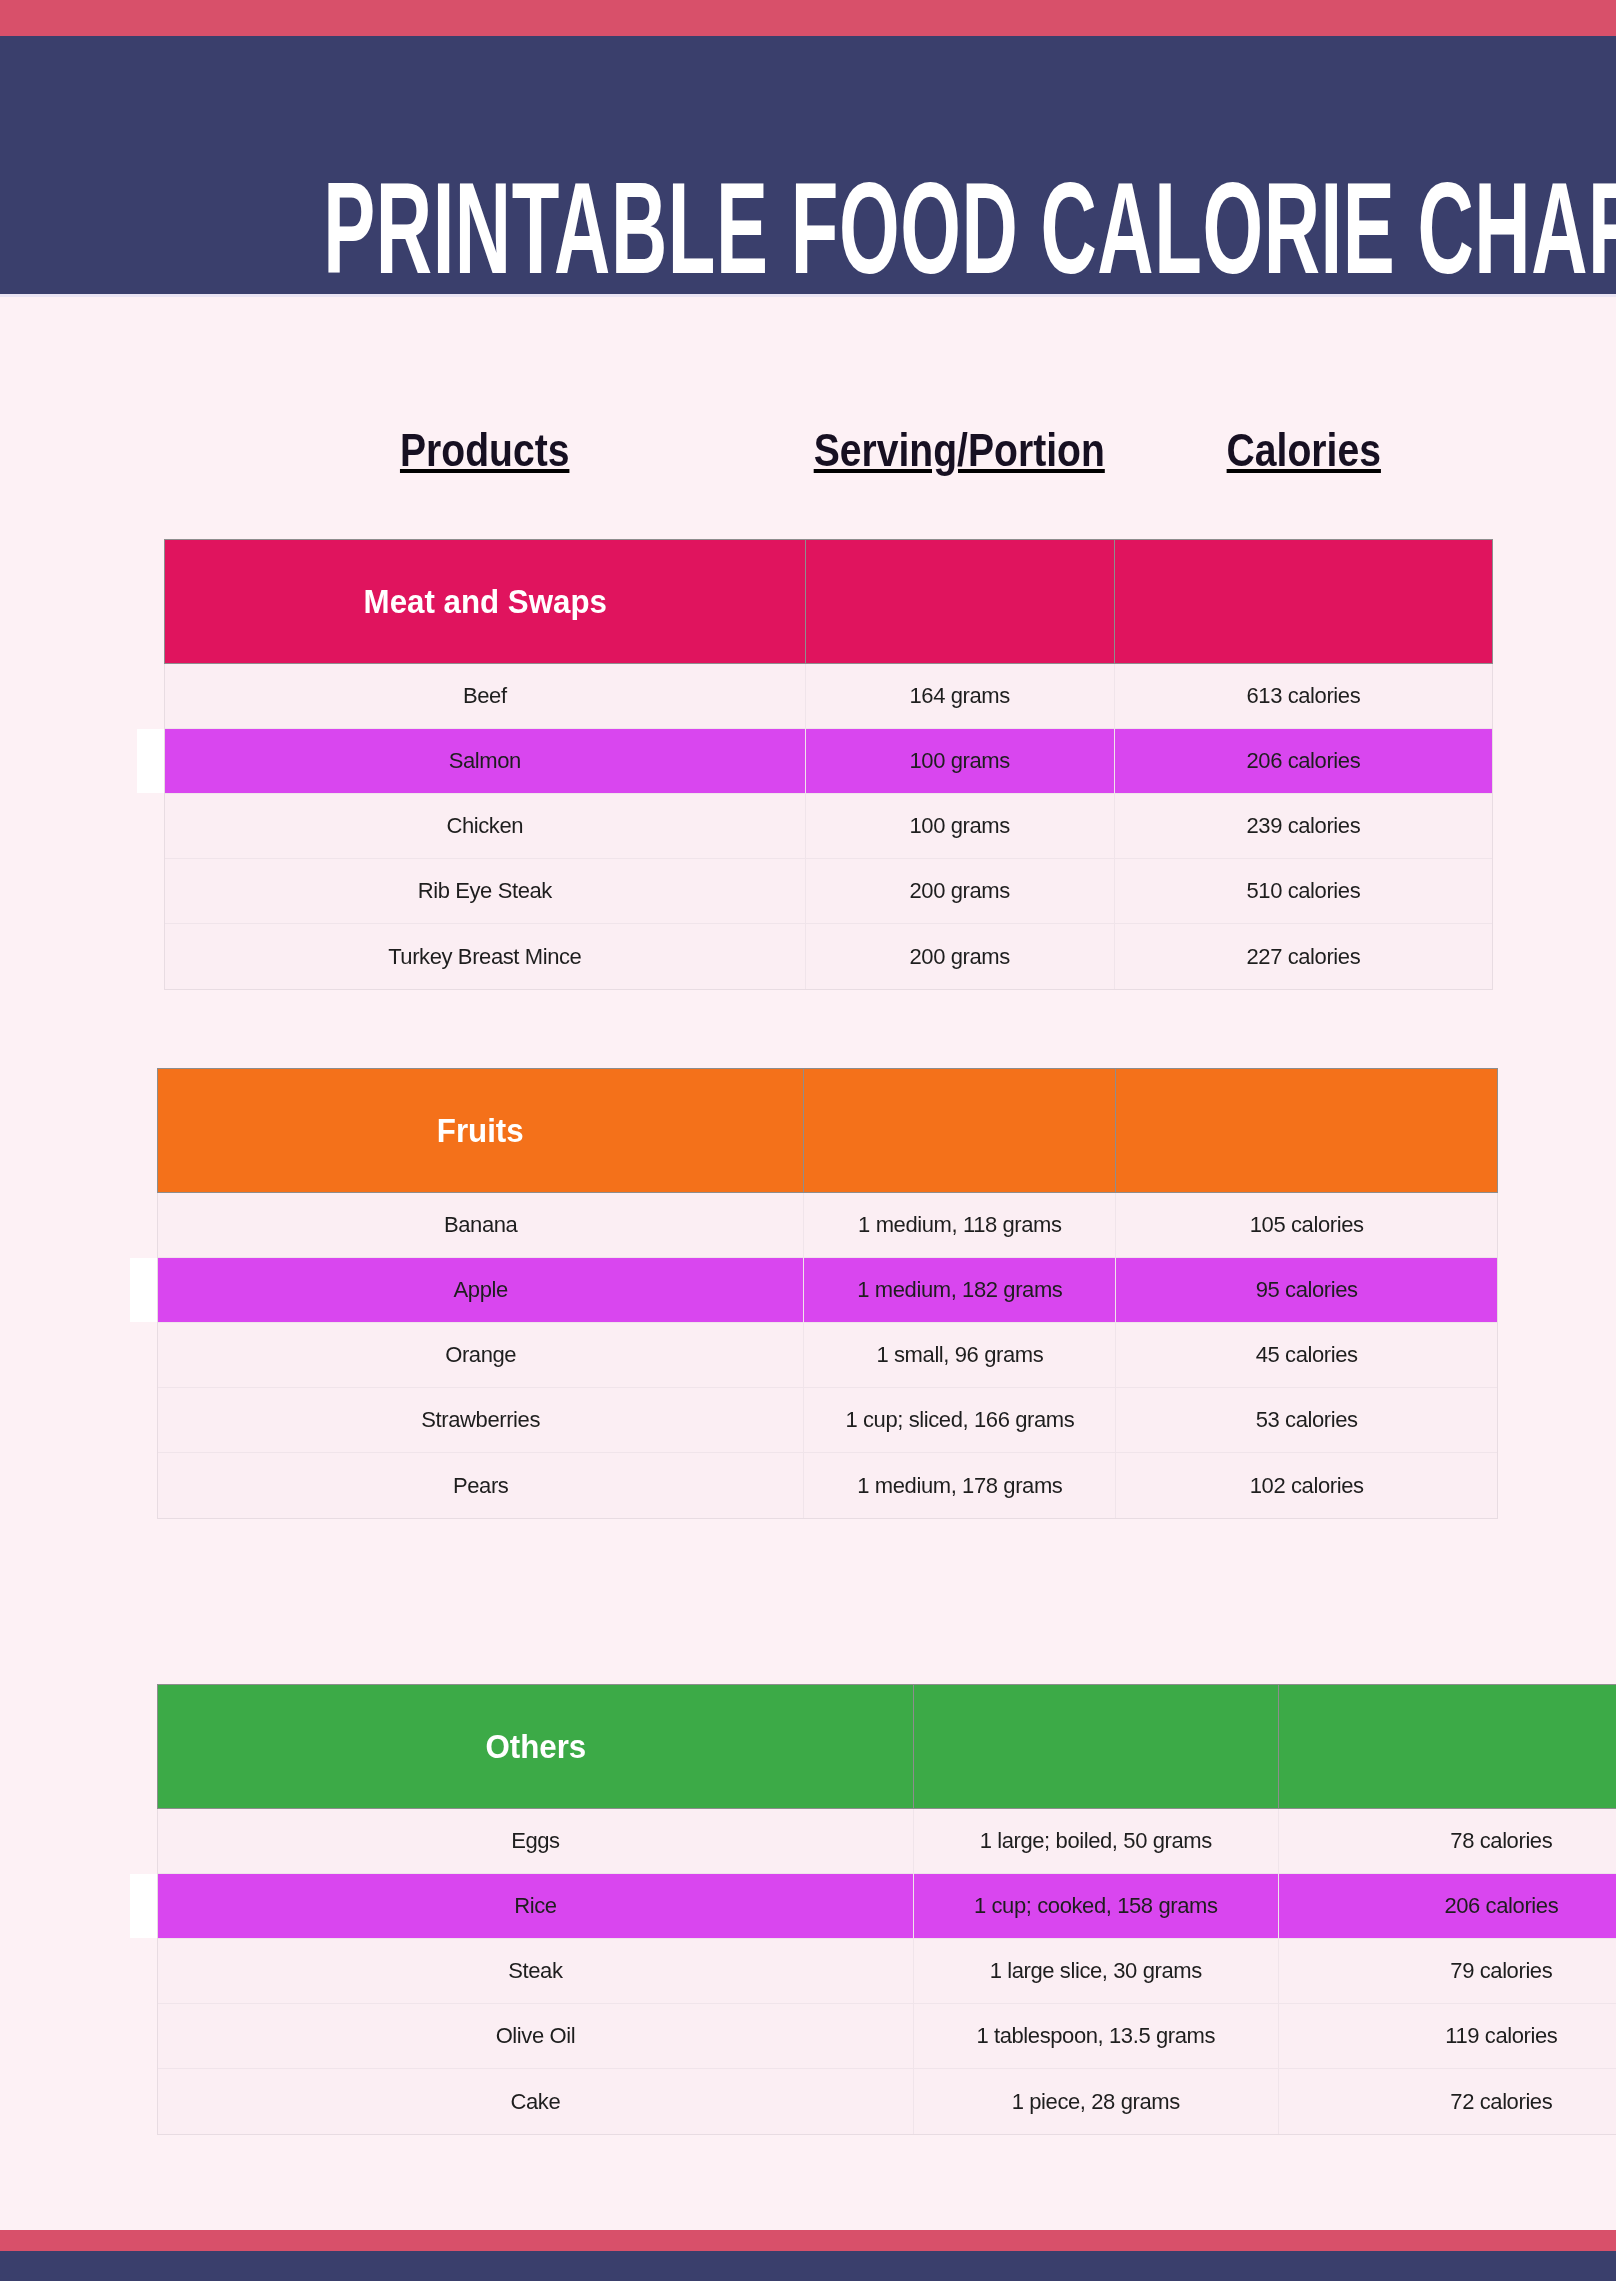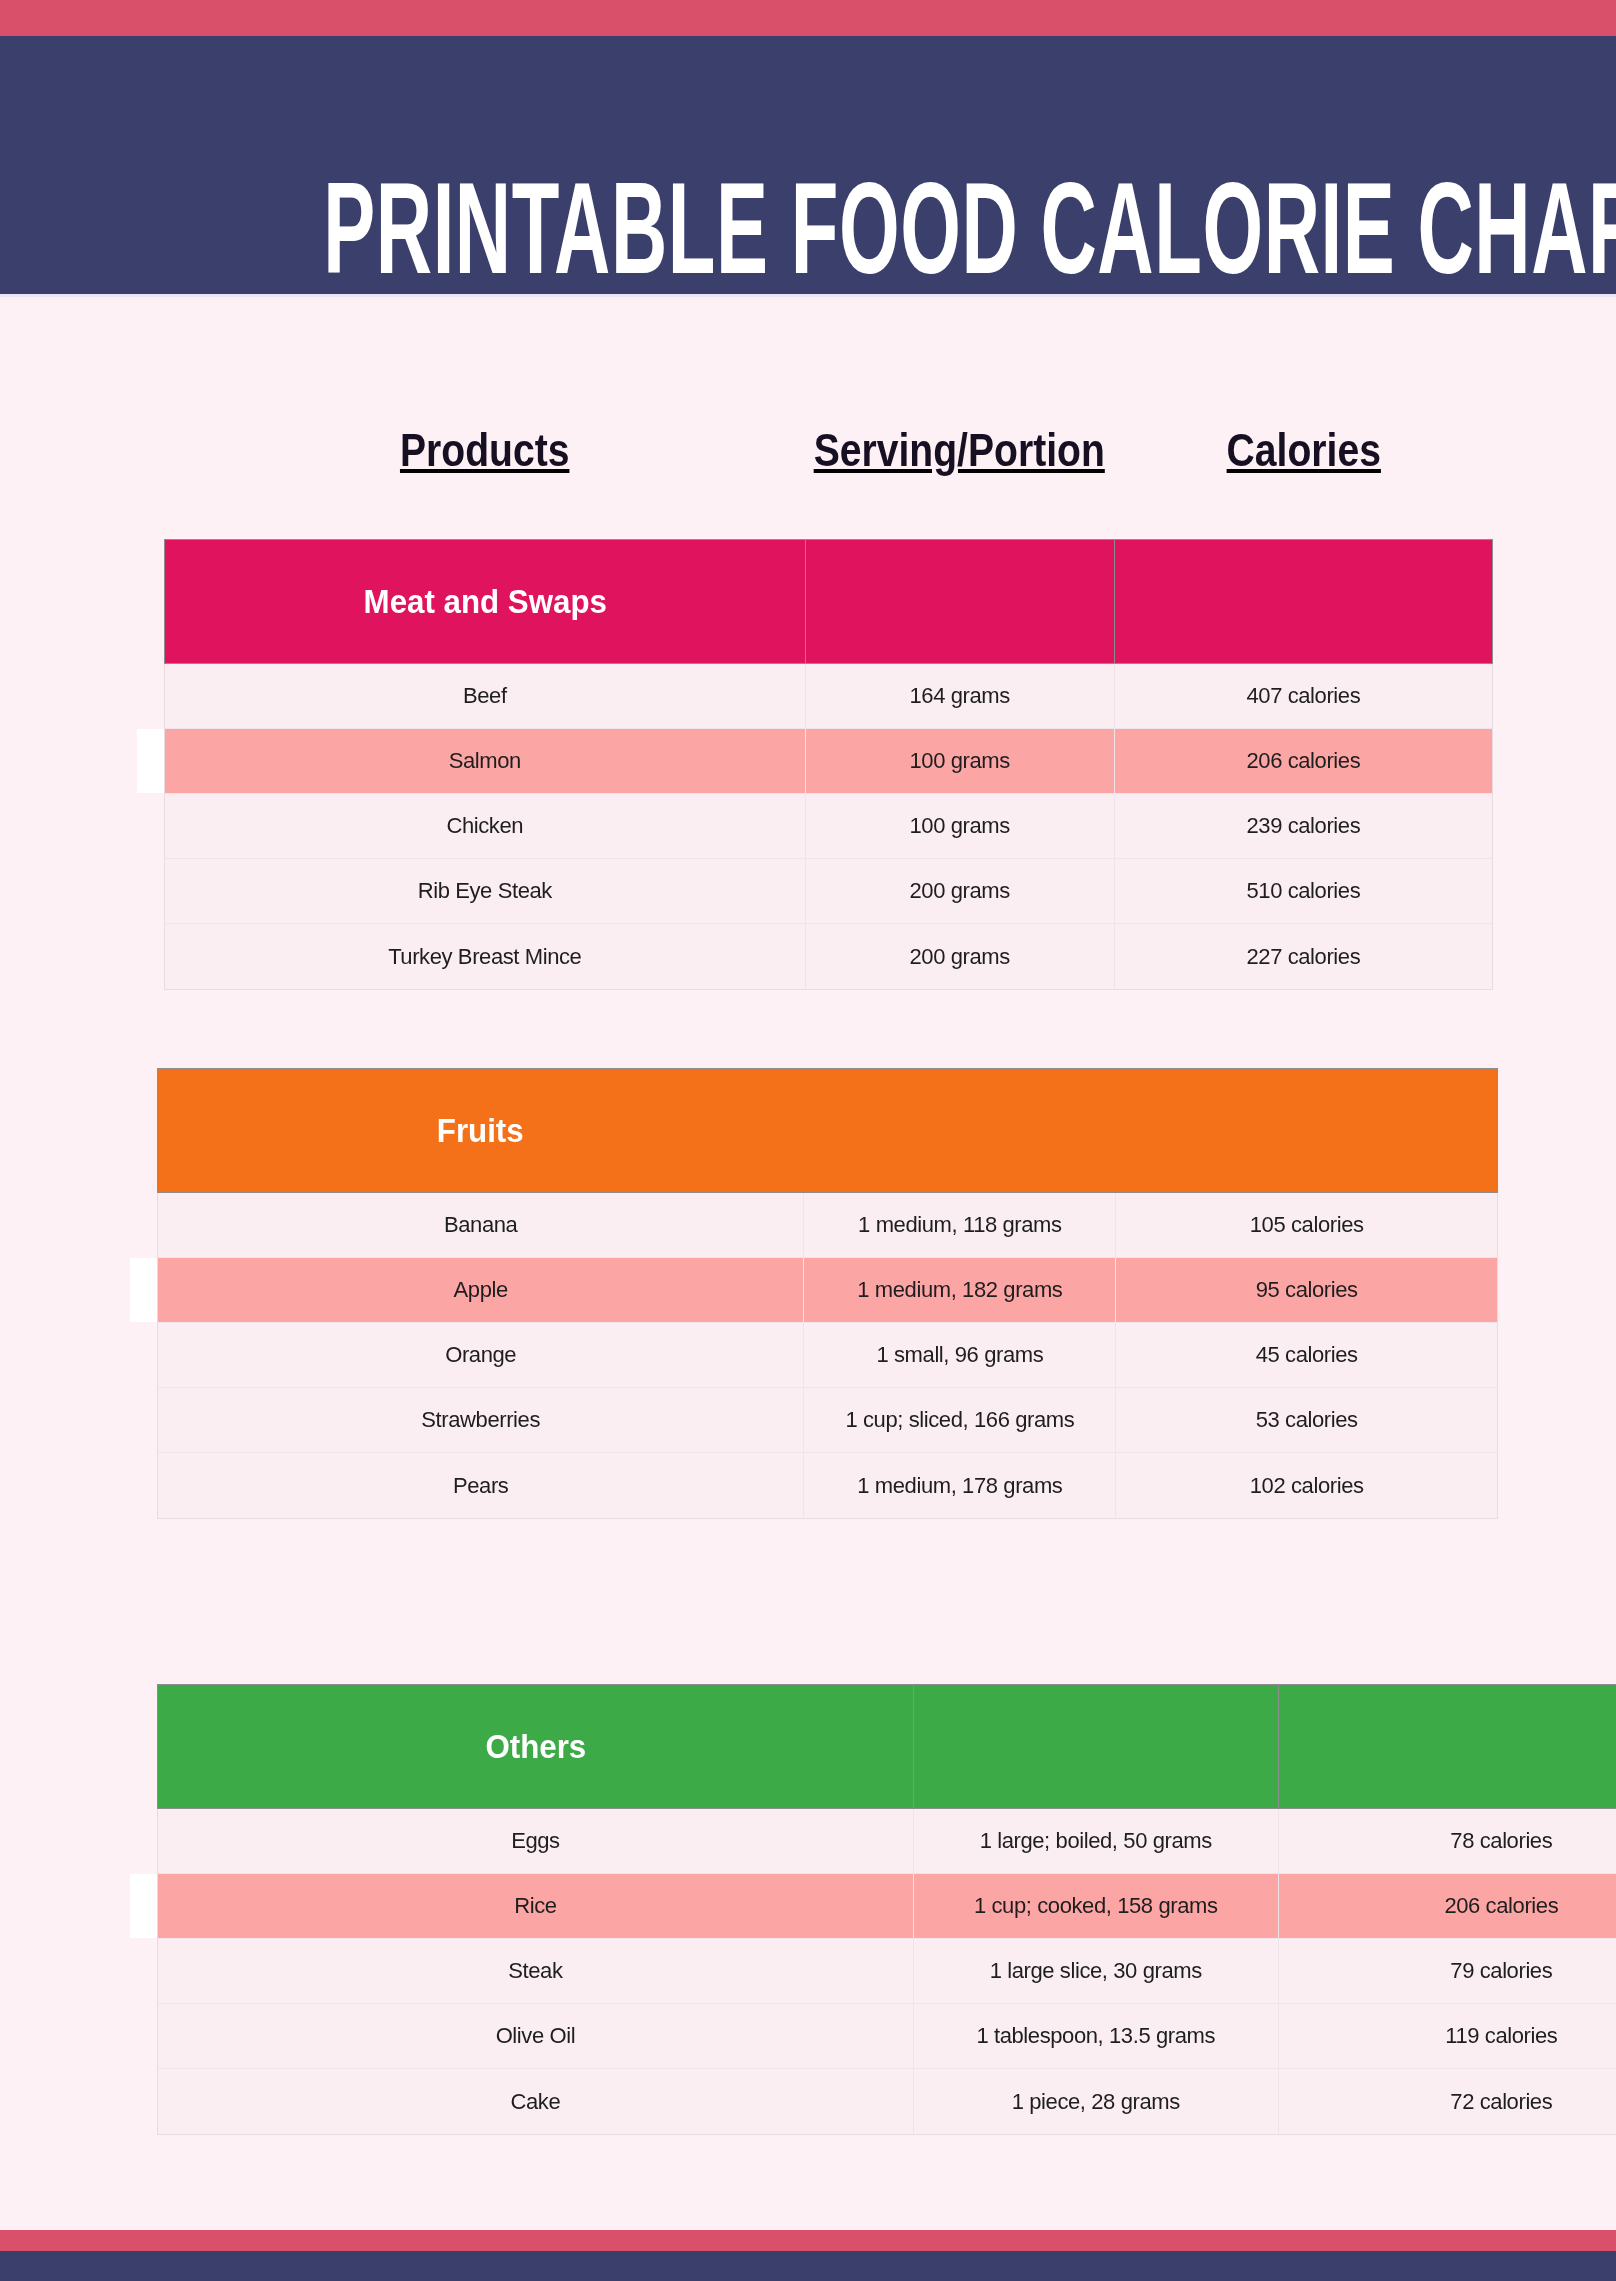--- a/index.html
+++ b/index.html
@@ -32,21 +32,21 @@
             border:1.8px solid #8d8d8d;box-sizing:border-box;}
   .hcell{display:flex;align-items:center;justify-content:center;box-sizing:border-box;}
   .hcell + .hcell{border-left:1.8px solid #8d8d8d;}
   .t-title{color:#ffffff;font-size:34px;font-weight:700;transform:scaleX(0.92);white-space:nowrap;}
 
   .t-body{border-left:1.8px solid #e8dce2;border-right:1.8px solid #e8dce2;border-bottom:1.8px solid #e8dce2;
           box-sizing:border-box;}
   .t-row{position:relative;display:grid;grid-template-columns:48.2% 23.3% 28.5%;height:65px;
          box-sizing:border-box;background:#fbeef3;border-bottom:1.8px solid #f0e4ea;}
   .t-row:last-child{border-bottom:none;}
-  .t-row.row-alt{background:#fca5a5;}
+  .t-row.row-alt{background:#d946ef;}
   .t-row.row-alt::before{content:"";position:absolute;left:-28.5px;top:0;width:27px;height:100%;background:#ffffff;}
   .cell{display:flex;align-items:center;justify-content:center;box-sizing:border-box;
         font-size:22px;color:#1e1e1e;letter-spacing:-0.4px;white-space:nowrap;}
   .cell + .cell{border-left:1.8px solid #f0e4ea;}
 </style>
 </head>
 <body>
 
 <div class="page">
 
@@ -73,21 +73,21 @@
       <div class="hcell">
         <span class="t-title">Meat and Swaps</span>
       </div>
       <div class="hcell"></div>
       <div class="hcell"></div>
     </div>
     <div class="t-body">
         <div class="t-row">
           <div class="cell">Beef</div>
           <div class="cell">164 grams</div>
-          <div class="cell">407 calories</div>
+          <div class="cell">613 calories</div>
         </div>
         <div class="t-row row-alt">
           <div class="cell">Salmon</div>
           <div class="cell">100 grams</div>
           <div class="cell">206 calories</div>
         </div>
         <div class="t-row">
           <div class="cell">Chicken</div>
           <div class="cell">100 grams</div>
           <div class="cell">239 calories</div>

